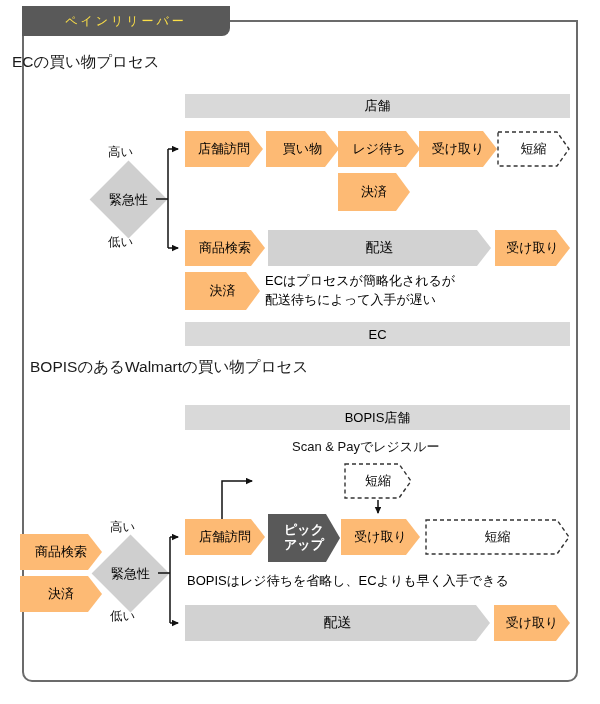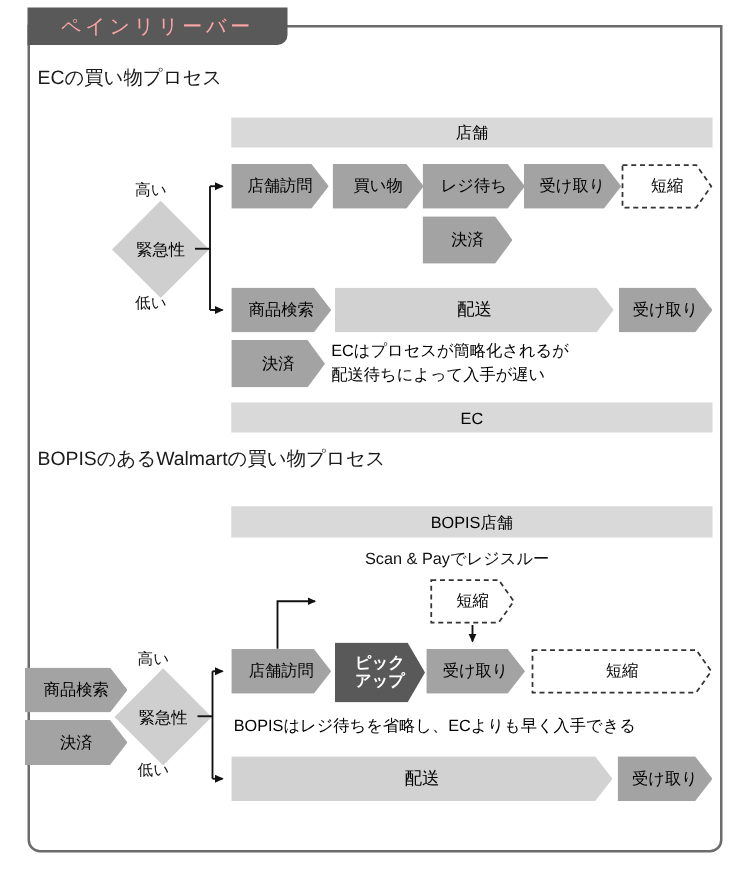--- a/index.html
+++ b/index.html
@@ -13,21 +13,21 @@
   
   .frame{
     position:absolute;left:22px;top:20px;width:556px;height:662px;
     border:2px solid #6b6b6b;border-radius:0 0 10px 10px;
     background:#fff;box-sizing:border-box;
   }
   
   .tab{
     position:absolute;left:22px;top:6px;width:208px;height:30px;
     background:#595959;border-radius:0 0 8px 0;
-    color:#fca5a5;font-size:16px;letter-spacing:3px;
+    color:#fde047;font-size:12px;letter-spacing:3px;
     display:flex;align-items:center;justify-content:center;
     box-sizing:border-box;
   }
 
   
   .section-title{
     position:absolute;color:#1a1a1a;font-size:15.5px;white-space:nowrap;
   }
 
   
@@ -38,21 +38,21 @@
   }
 
   
   .chev{
     position:absolute;
     display:flex;align-items:center;justify-content:center;
     text-align:center;white-space:pre-line;line-height:1.12;
     box-sizing:border-box;
   }
   .chev .lbl{position:relative;z-index:2;}
-  .chev.light{background:#a3a3a3;color:#000;font-size:13px;font-family:Liberation Serif, serif;}
+  .chev.light{background:#fdba74;color:#000;font-size:13px;font-family:Liberation Serif, serif;}
   .chev.light2{background:#d2d2d2;color:#000;font-size:14px;}
   .chev.dark{background:#595959;color:#ffffff;font-size:13px;font-weight:bold;}
   
   .clipR{clip-path:polygon(0 0, calc(100% - 14px) 0, 100% 50%, calc(100% - 14px) 100%, 0 100%);}
 
   
   .dashwrap{position:absolute;}
   .dashwrap svg{display:block;overflow:visible;}
   .dashwrap .dlbl{
     position:absolute;left:0;top:0;width:100%;height:100%;
@@ -83,21 +83,21 @@
 <body>
 
 <div id="root">
 
   <div class="frame"></div>
 
   <div class="tab">
     <span>ペインリリーバー</span>
   </div>
 
-  <div class="section-title" style="left:30px;top:52px;">ECの買い物プロセス</div>
+  <div class="section-title" style="left:12px;top:52px;">ECの買い物プロセス</div>
 
   <div class="band" style="left:185px;top:94px;width:385px;height:24px;">店舗</div>
 
   <div class="flabel" style="left:108px;top:144px;">高い</div>
   <div class="diamond" style="left:101px;top:172px;width:55px;height:55px;">
     <div class="dshape"></div>
     <div class="dtext">緊急性</div>
   </div>
   <div class="flabel" style="left:108px;top:234px;">低い</div>
 

